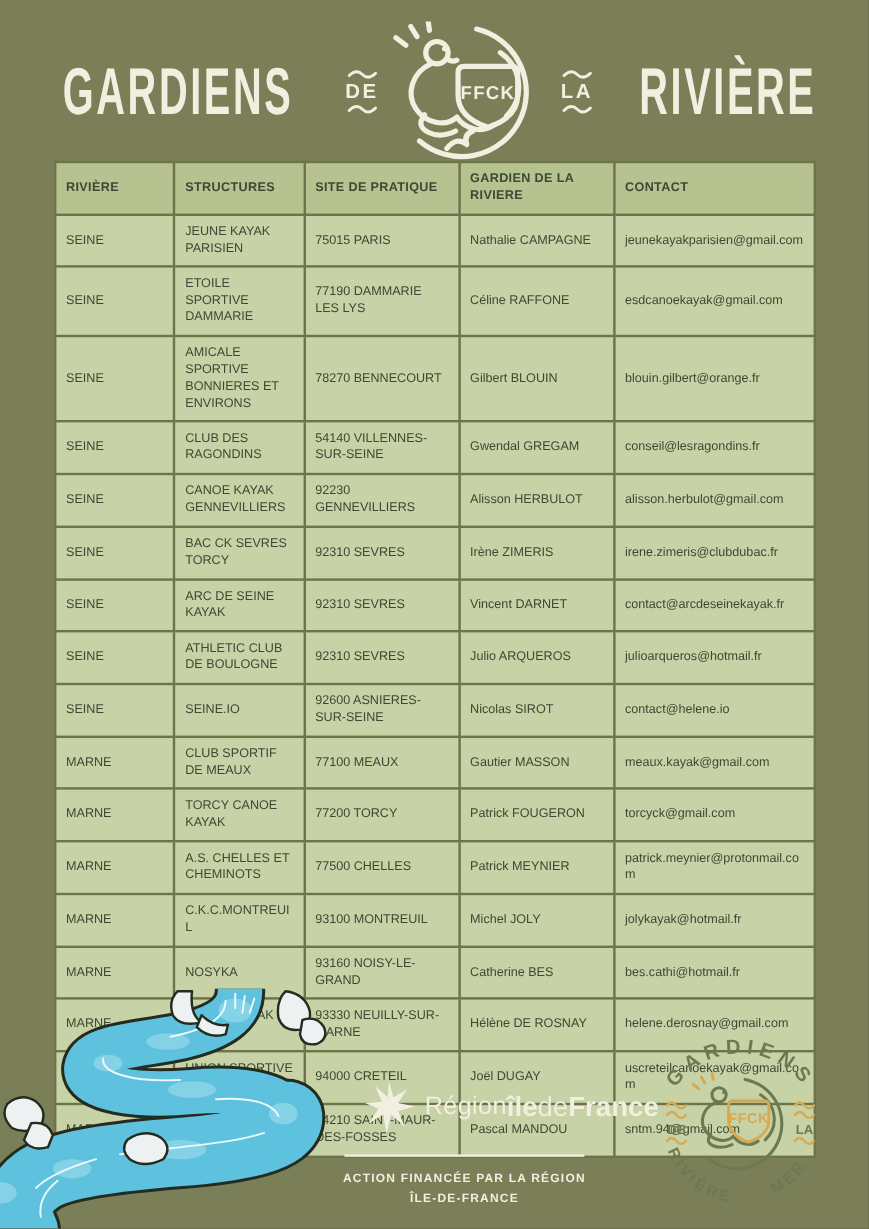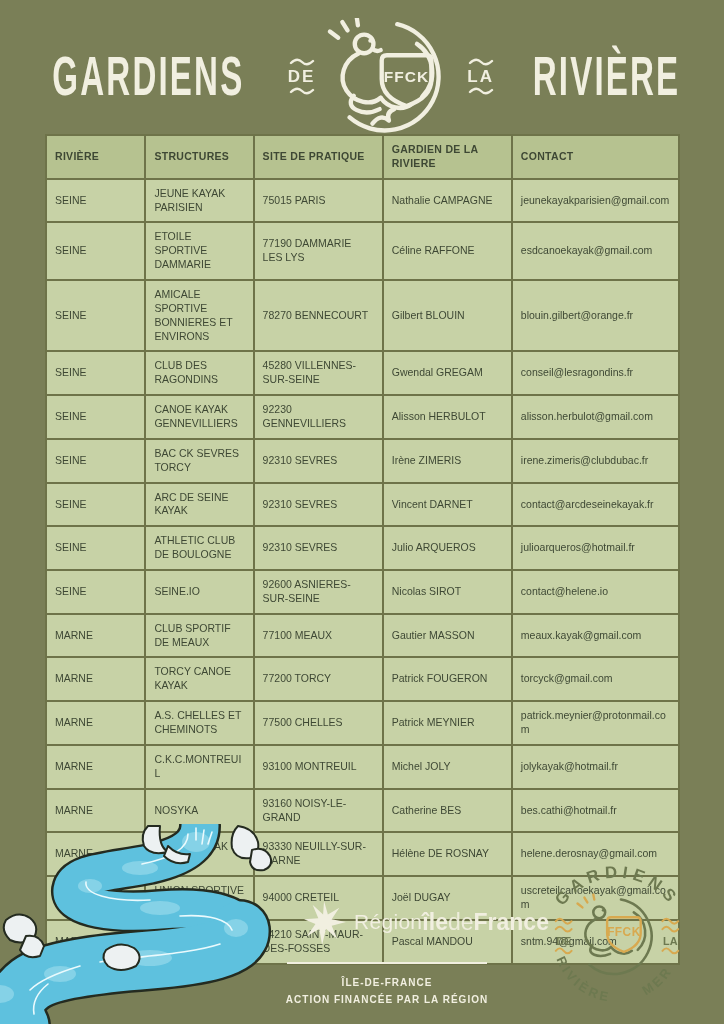--- a/index.html
+++ b/index.html
@@ -154,21 +154,21 @@
         <tr>
           <td>SEINE</td>
           <td>AMICALE SPORTIVE BONNIERES ET ENVIRONS</td>
           <td>78270 BENNECOURT</td>
           <td>Gilbert BLOUIN</td>
           <td>blouin.gilbert@orange.fr</td>
         </tr>
         <tr>
           <td>SEINE</td>
           <td>CLUB DES RAGONDINS</td>
-          <td>45280 VILLENNES-SUR-SEINE</td>
+          <td>54140 VILLENNES-SUR-SEINE</td>
           <td>Gwendal GREGAM</td>
           <td>conseil@lesragondins.fr</td>
         </tr>
         <tr>
           <td>SEINE</td>
           <td>CANOE KAYAK GENNEVILLIERS</td>
           <td>92230 GENNEVILLIERS</td>
           <td>Alisson HERBULOT</td>
           <td>alisson.herbulot@gmail.com</td>
         </tr>
@@ -308,22 +308,22 @@
       <svg width="42" height="46" viewBox="0 0 44 46">
         <path fill="#f1efe0" d="M21,0 L25,14 L37,7 L29,19 L44,22 L29,26 L35,40 L23,29 L19,46 L16,29 L3,37 L12,24 L0,19 L15,18 L9,4 L20,14 Z"></path>
       </svg>
       <div class="region-text">
         <span class="region-l1">Région</span>
         <span class="region-l2"><span class="w-bold">île</span><span class="w-light">de</span><span class="w-bold">France</span></span>
       </div>
     </div>
     <div class="region-rule"></div>
     <div class="funding">
+      <div>ACTION FINANCÉE PAR LA RÉGION</div>
       <div>ÎLE-DE-FRANCE</div>
-      <div>ACTION FINANCÉE PAR LA RÉGION</div>
     </div>
   </div>
 
   <svg class="badge-art" width="158" height="158" viewBox="0 0 160 160">
     <defs>
       <path id="arcTop" d="M14,84 A66,66 0 0 1 146,84"></path>
       <path id="arcBottom" d="M16,90 A65,65 0 0 0 144,90"></path>
     </defs>
     <text font-size="17" font-weight="700" letter-spacing="5" fill="#6d7950">
       <textPath href="#arcTop" startOffset="50%" text-anchor="middle">GARDIENS</textPath>

